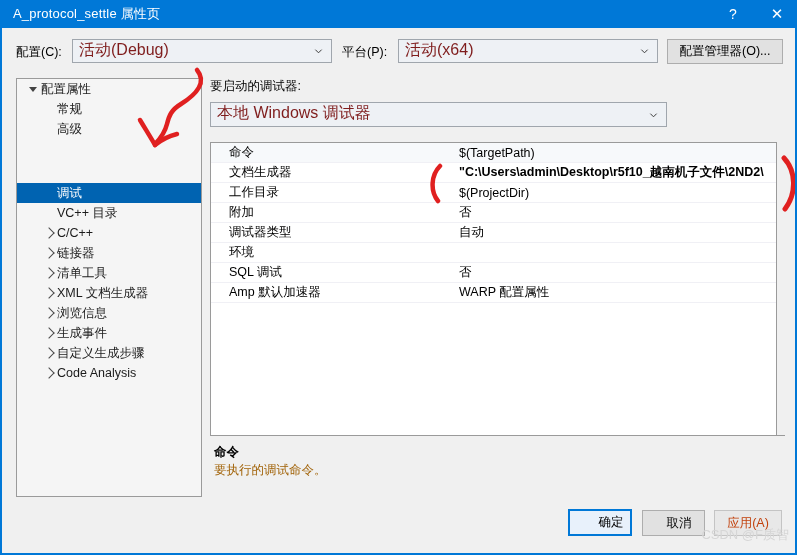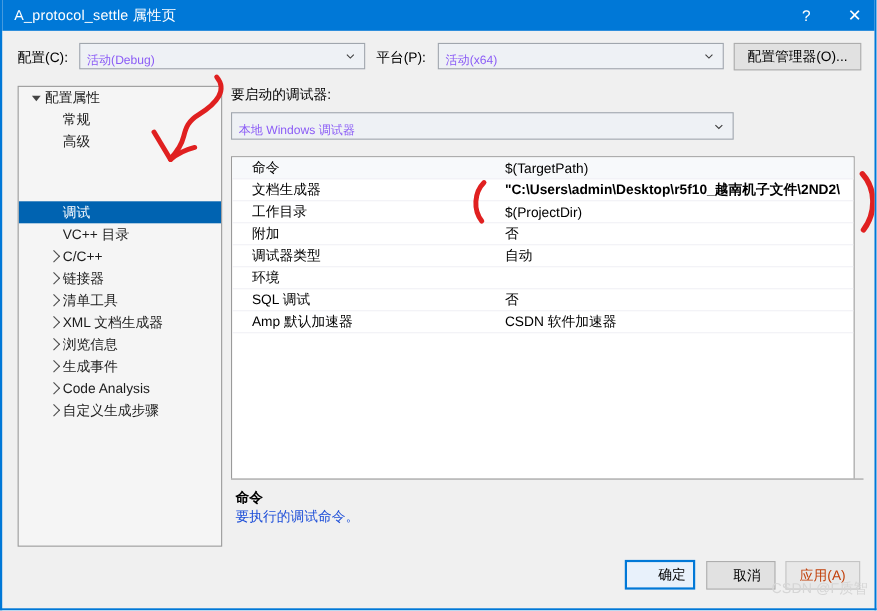--- a/index.html
+++ b/index.html
@@ -63,24 +63,24 @@
     position: absolute;
     font-size: 12.5px;
     color: #000000;
     white-space: nowrap;
   }
   .combo {
     position: absolute;
     box-sizing: border-box;
     background: #eef1f5;
     border: 1px solid #a0a6ad;
-    font-size: 11px;
-    color: #8b5cf6;
-    display: flex;
-    align-items: flex-end;
+    font-size: 16px;
+    color: #7f1d1d;
+    display: flex;
+    align-items: flex-start;
     padding-left: 6px;
   }
   .combo .caret {
     position: absolute;
     right: 8px;
     top: 50%;
     transform: translateY(-50%);
     width: 9px; height: 9px;
   }
   .btn {
@@ -209,21 +209,21 @@
     padding: 8px 0 0 4px;
   }
   .desc-title {
     font-size: 12.5px;
     font-weight: bold;
     color: #000;
     line-height: 17px;
   }
   .desc-body {
     font-size: 12.5px;
-    color: #1d4ed8;
+    color: #a16207;
     line-height: 19px;
   }
 
   
   .watermark {
     position: absolute;
     right: 6px;
     bottom: 9px;
     font-size: 13px;
     color: #d6d6d6;
@@ -336,28 +336,28 @@
           <div class="exp">
             <div class="chev-r"></div>
           </div>
           <span class="tlabel">生成事件</span>
         </div>
         <div class="tnode">
           <div style="flex: 0 0 24px;"></div>
           <div class="exp">
             <div class="chev-r"></div>
           </div>
+          <span class="tlabel">自定义生成步骤</span>
+        </div>
+        <div class="tnode">
+          <div style="flex: 0 0 24px;"></div>
+          <div class="exp">
+            <div class="chev-r"></div>
+          </div>
           <span class="tlabel">Code Analysis</span>
-        </div>
-        <div class="tnode">
-          <div style="flex: 0 0 24px;"></div>
-          <div class="exp">
-            <div class="chev-r"></div>
-          </div>
-          <span class="tlabel">自定义生成步骤</span>
         </div>
       </div>
   </div>
 
   <div class="rightpane">
     <div class="section-label">要启动的调试器:</div>
     <div class="combo dbg-combo">
       <span>本地 Windows 调试器</span>
       <svg class="caret" viewBox="0 0 10 10">
         <polyline points="1.5,3.5 5,7 8.5,3.5" fill="none" stroke="#3c3c3c" stroke-width="1.1"></polyline>
@@ -388,21 +388,21 @@
           <div class="grow">
             <div class="gname">环境</div>
             <div class="gval"></div>
           </div>
           <div class="grow">
             <div class="gname">SQL 调试</div>
             <div class="gval">否</div>
           </div>
           <div class="grow">
             <div class="gname">Amp 默认加速器</div>
-            <div class="gval">CSDN 软件加速器</div>
+            <div class="gval">WARP 配置属性</div>
           </div>
         </div>
     </div>
   </div>
 
   <div class="descpane">
     <div class="desc-title">命令</div>
     <div class="desc-body">要执行的调试命令。</div>
   </div>
 

